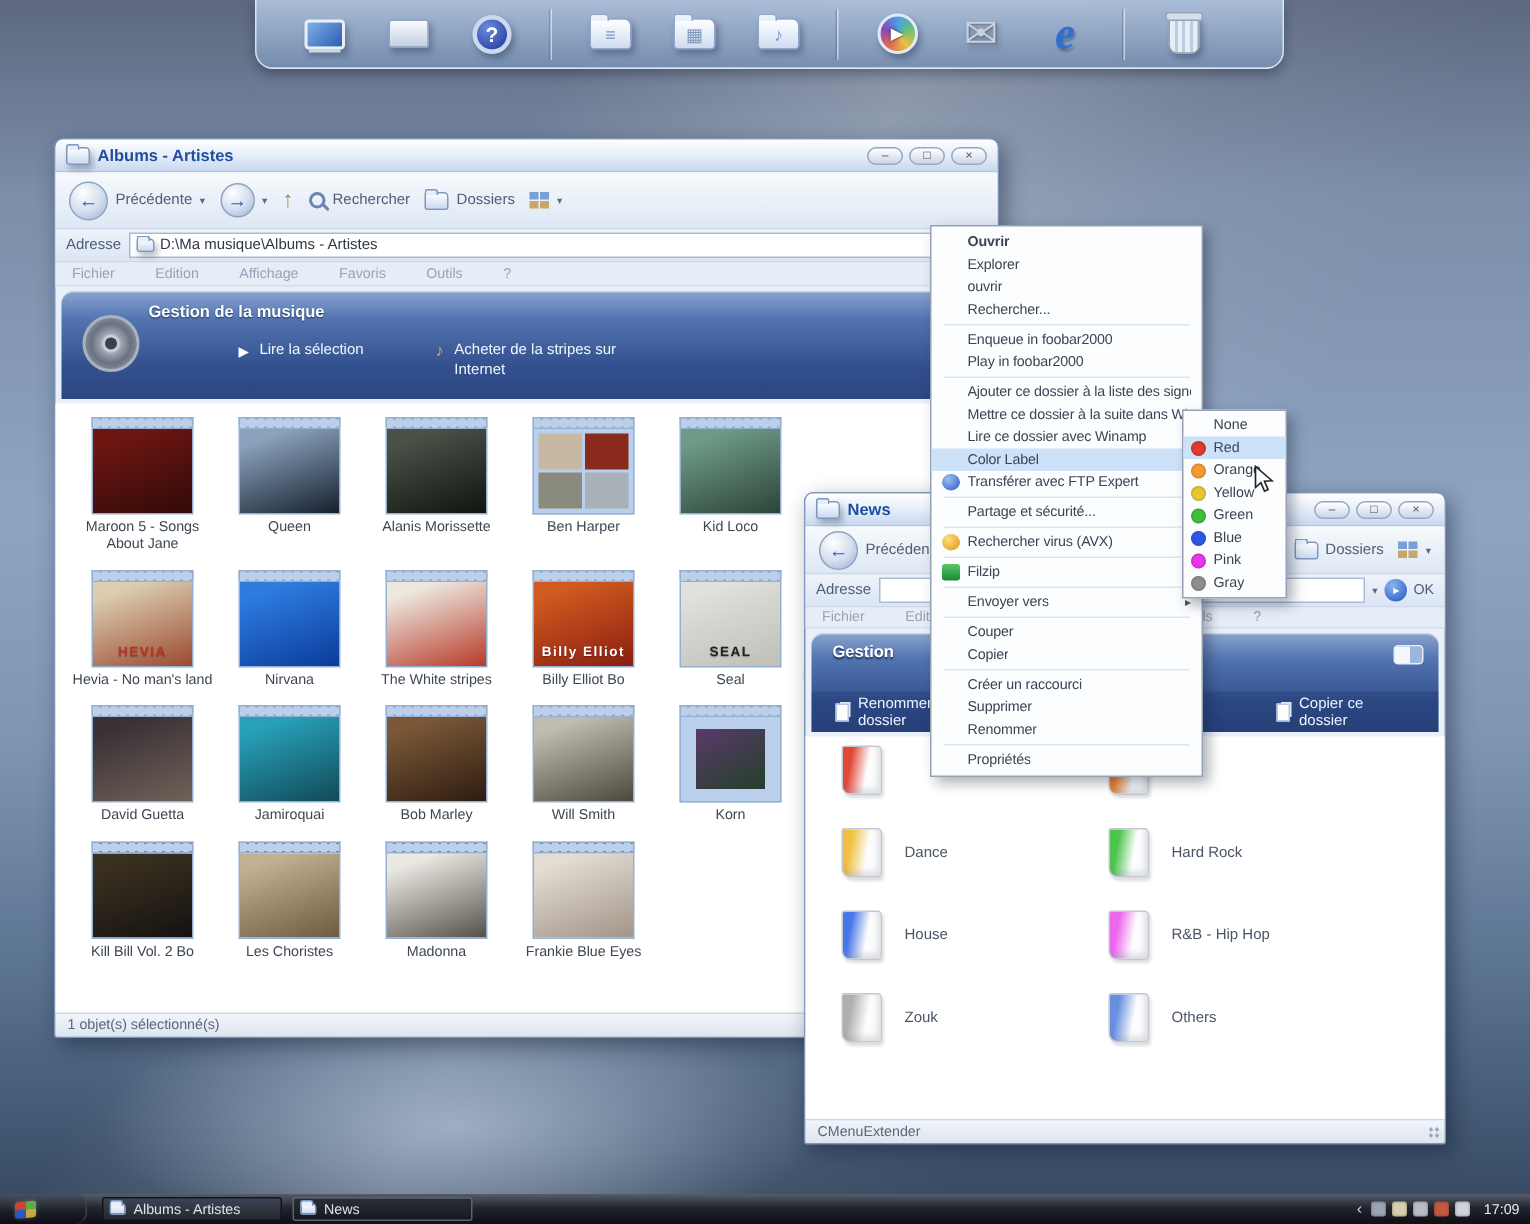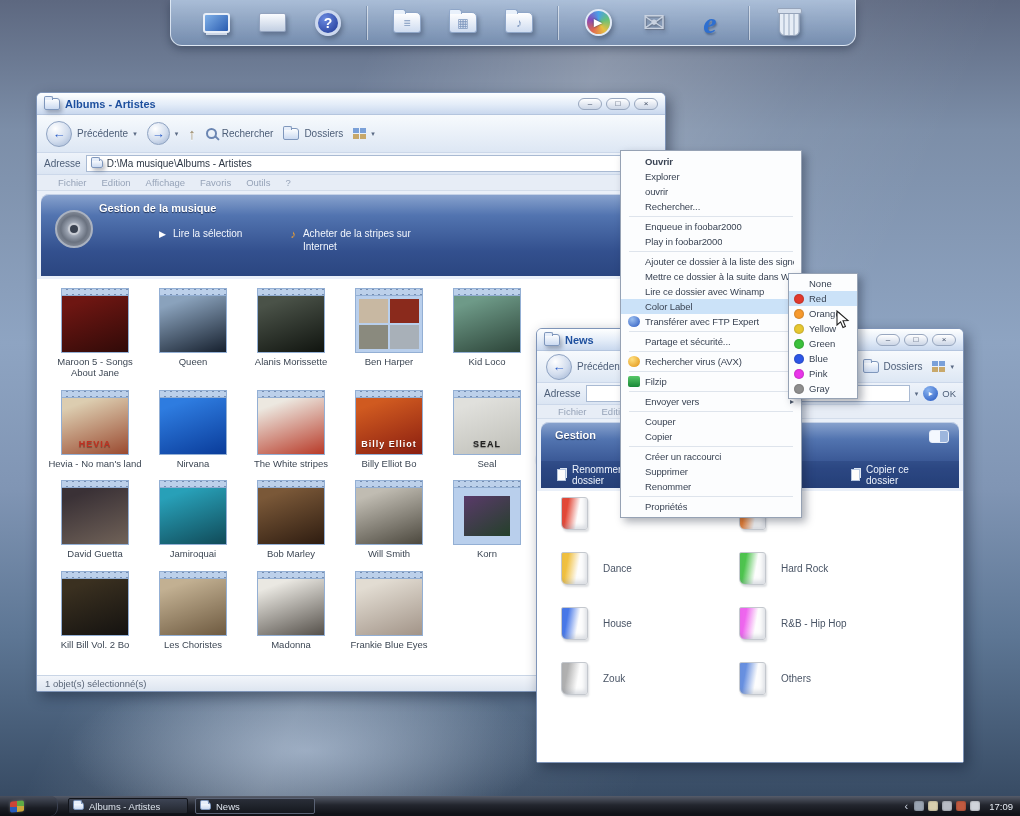--- a/index.html
+++ b/index.html
@@ -89,30 +89,30 @@
 
   .addressbar { flex:none; height:22px; display:flex; align-items:center; gap:5px; padding:0 7px;
     background:linear-gradient(#eef3fa,#dbe5f3); border-bottom:1px solid #ccd8ea; font-size:10px; color:#4d5e78; }
   .address-input { flex:1; height:17px; background:#fff; border:1px solid #a9bad3; display:flex;
     align-items:center; gap:4px; padding:0 4px; font-size:10px; color:#2e3846; }
   .go { display:flex; align-items:center; gap:4px; font-size:9.5px; color:#4d5e78; }
   .go-ic { width:15px; height:15px; border-radius:50%; background:radial-gradient(circle at 35% 28%,#8ab4f0,#2255c0);
     color:#fff; font-size:8px; display:flex; align-items:center; justify-content:center; }
   .go-ic::after { content:"▸"; }
 
-  .menubar { flex:none; display:flex; gap:15px; align-items:center; padding:0 21px;
+  .menubar { flex:none; display:flex; gap:27px; align-items:center; padding:0 11px;
     background:#e7edf6; border-bottom:1px solid #d3ddeb; }
   #window1 .menubar { height:16px; } #window2 .menubar { height:14px; }
   .menu-word { font-size:9.5px; color:#96a3b8; }
 
   
   .music-panel, .npanel { flex:none; margin:3px 4px; border-radius:8px 8px 0 0; position:relative;
     background:linear-gradient(180deg,#8aa4cf 0%,#5274b0 26%,#33508e 70%,#2b4680 100%);
     box-shadow:inset 0 1px 0 rgba(255,255,255,.5); }
-  .music-panel { height:82px; }
+  .music-panel { height:72px; }
   .npanel { height:66px; }
   .panel-title { padding:8px 0 0 58px; color:#fff; font-weight:bold; font-size:11px; text-shadow:0 1px 1px #1c3058; }
   .npanel .panel-title { padding:7px 0 0 14px; }
   .speaker { position:absolute; left:14px; top:16px; width:38px; height:38px; border-radius:50%;
     background:radial-gradient(circle,#e8eaee 8%,#9aa2b0 30%,#6a7280 55%,#8c93a0 80%); border:2px solid #aab2c0; }
   .speaker::after { content:""; position:absolute; left:13px; top:13px; width:8px; height:8px; border-radius:50%;
     background:#3a4250; box-shadow:0 0 0 2px #c8ccd4; }
   .ptasks { position:absolute; left:118px; top:34px; display:flex; gap:48px; }
   .ptask { display:flex; gap:7px; align-items:flex-start; cursor:default; }
   .ptask-glyph { color:#fff; font-size:9px; line-height:13px; }
@@ -572,20 +572,24 @@
           <div class="folder-item" data-name="folder-item">
             <div class="nfolder" data-name="folder-icon" style="background: linear-gradient(100deg, rgb(176, 176, 176) 0%, rgb(176, 176, 176) 22%, rgb(253, 253, 253) 62%);"></div>
             <span class="folder-label" data-name="folder-label">Zouk</span>
           </div>
           <div class="folder-item" data-name="folder-item">
             <div class="nfolder" data-name="folder-icon" style="background: linear-gradient(100deg, rgb(104, 144, 224) 0%, rgb(104, 144, 224) 22%, rgb(253, 253, 253) 62%);"></div>
             <span class="folder-label" data-name="folder-label">Others</span>
           </div>
         </div>
     </div>
+    <div class="statusbar" data-name="status-bar">
+      <span data-name="status-text">CMenuExtender</span>
+      <span class="grip" data-name="resize-grip"></span>
+    </div>
   </div>
 
   <div class="ctx" id="ctxMenu" data-name="context-menu">
       <div class="ctx-row" data-name="menu-item">
         <span class="ctx-ic" data-name="menu-icon-slot"></span>
         <span class="ctx-label b" data-name="menu-item-label">Ouvrir</span>
       </div>
       <div class="ctx-row" data-name="menu-item">
         <span class="ctx-ic" data-name="menu-icon-slot"></span>
         <span class="ctx-label" data-name="menu-item-label">Explorer</span>

